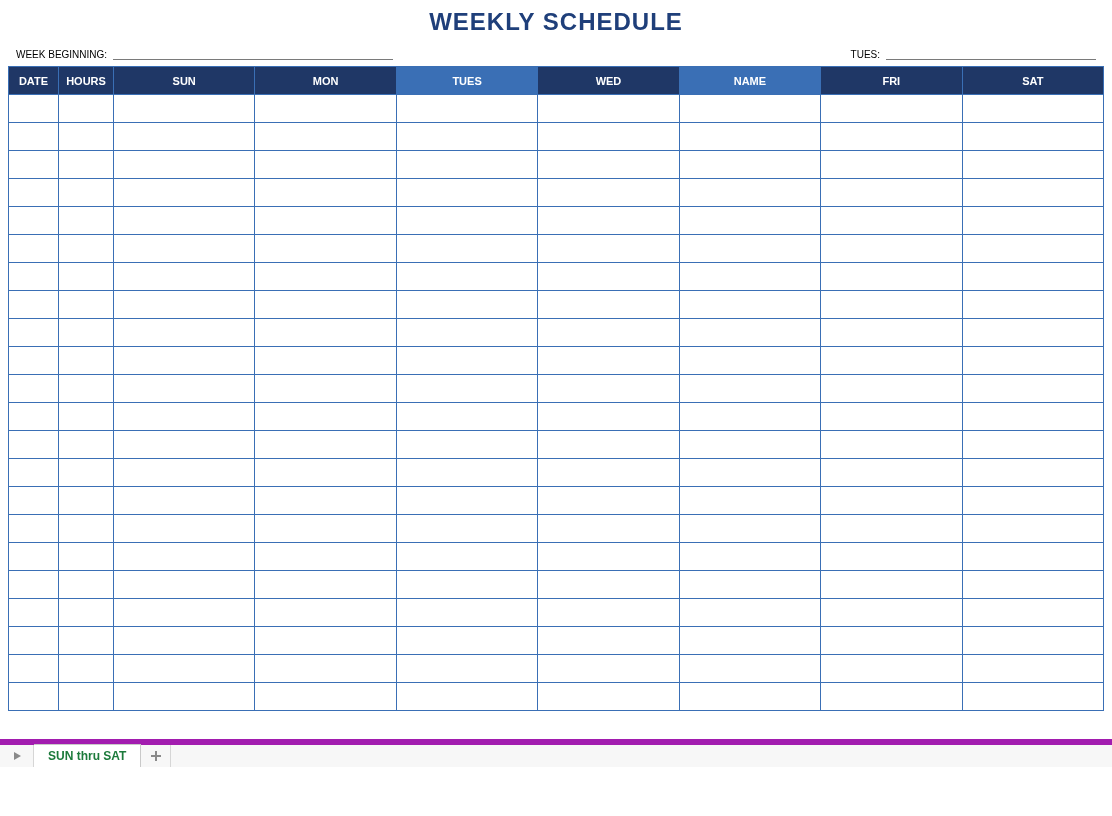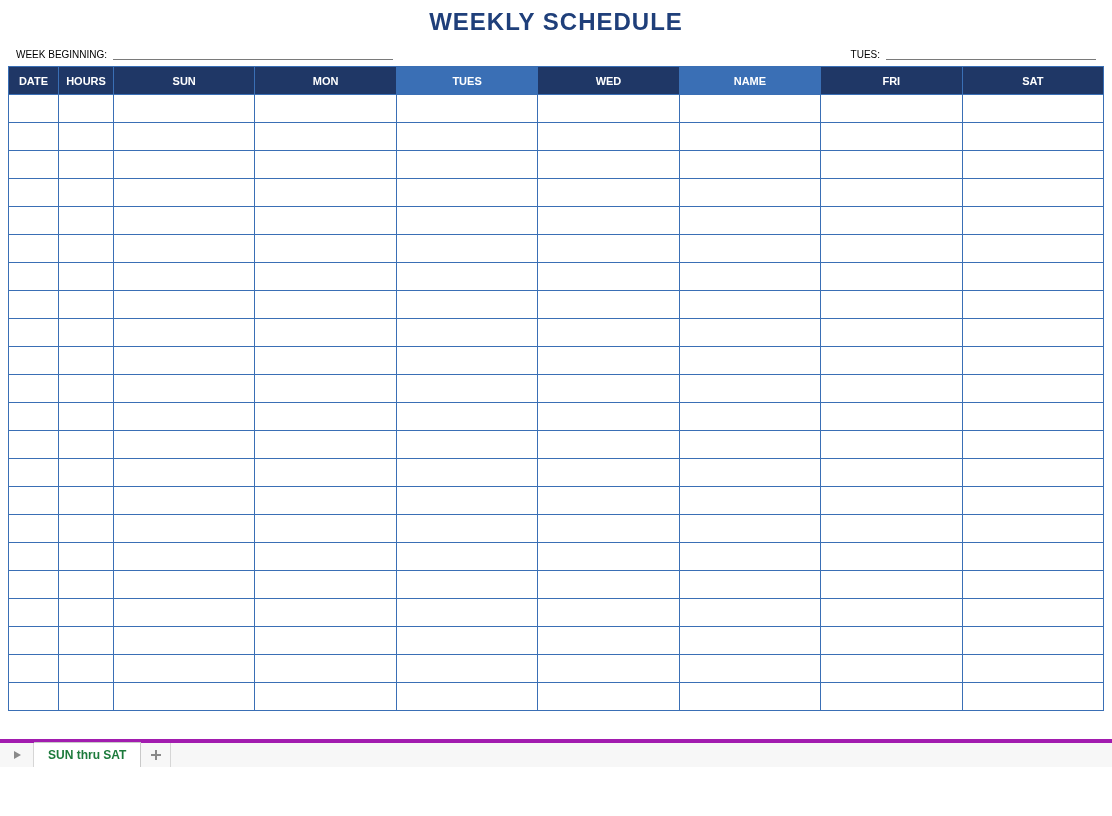--- a/index.html
+++ b/index.html
@@ -14,21 +14,21 @@
   .meta-right .meta-line { width: 210px; }
   .table-wrap { padding: 0 8px; }
   table { border-collapse: collapse; width: 100%; table-layout: fixed; }
   th, td { border: 1px solid #3a6fb5; height: 28px; font-size: 11px; }
   th { color: #fff; font-weight: bold; text-align: center; }
   th.dark { background: #1f3766; }
   th.mid { background: #3a6fb5; text-align: center; }
   col.c-date { width: 50px; }
   col.c-hours { width: 55px; }
   col.c-day { width: auto; }
-  .sheet-bar { position: absolute; left: 0; right: 0; bottom: 0; height: 28px; border-top: 4px solid #a21caf; background: #f7f7f7; display: flex; align-items: stretch; font-size: 12px; }
+  .sheet-bar { position: absolute; left: 0; right: 0; bottom: 0; height: 28px; border-top: 6px solid #a21caf; background: #f7f7f7; display: flex; align-items: stretch; font-size: 12px; }
   .sheet-btn { width: 34px; display: flex; align-items: center; justify-content: center; border-right: 1px solid #d6d6d6; color: #7a7a7a; cursor: pointer; }
   .sheet-tab { padding: 0 14px; display: flex; align-items: center; border-right: 1px solid #c9c9c9; background: #fff; color: #1c7a3b; font-weight: 600; cursor: pointer; border-top: 1px solid #c9c9c9; margin-top: -1px; }
   .sheet-add { width: 30px; display: flex; align-items: center; justify-content: center; border-right: 1px solid #d6d6d6; color: #7a7a7a; cursor: pointer; }
   svg { display: block; }
 </style>
 </head>
 <body>
 
 <div class="page">
 

